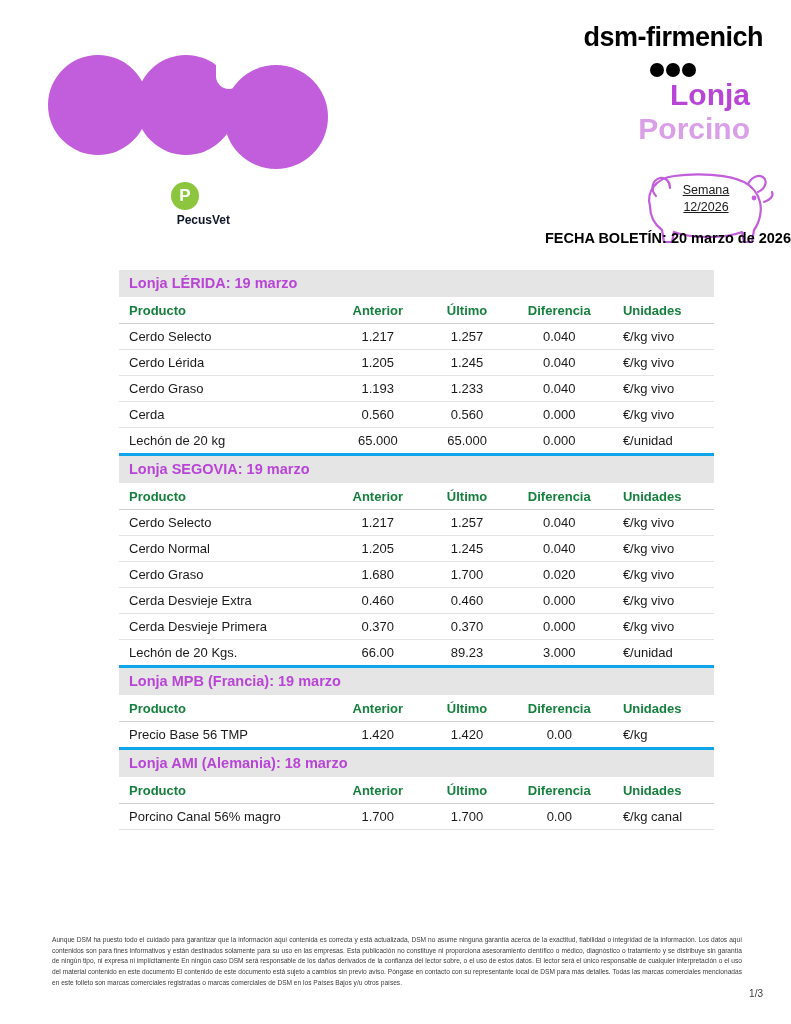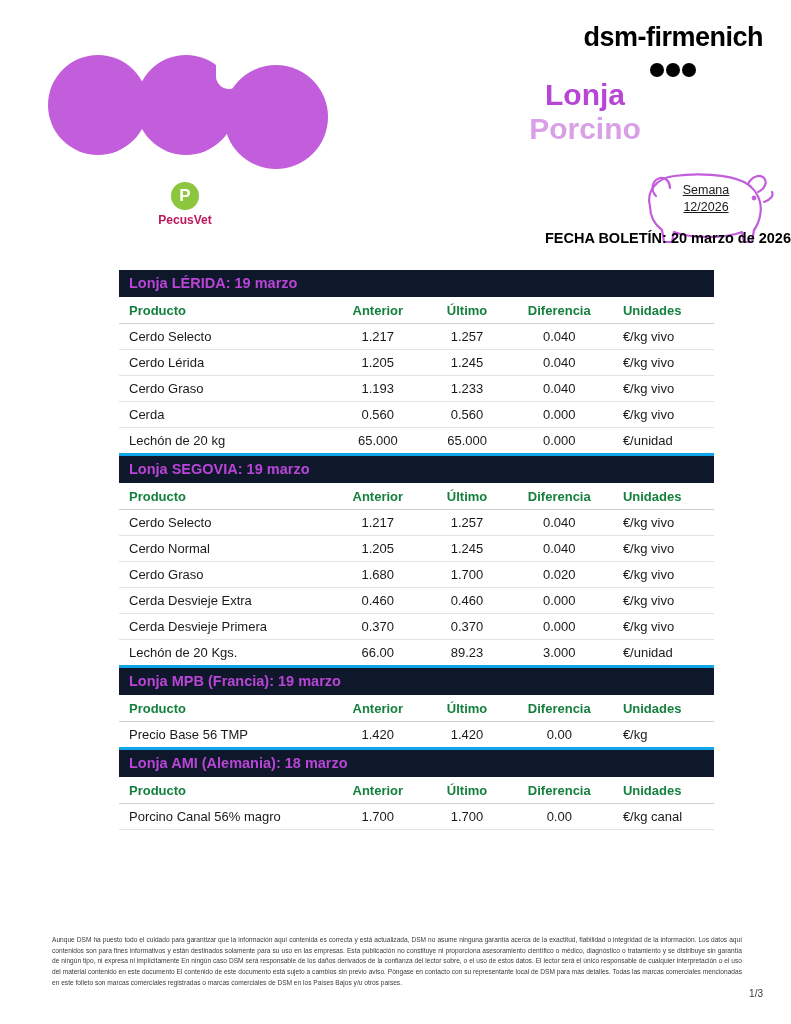--- a/index.html
+++ b/index.html
@@ -79,21 +79,21 @@
     width: 26px; height: 34px;
     background: #ffffff;
     border-radius: 0 0 18px 18px;
   }
 
   .title-block {
     position: absolute;
     top: 78px;
     left: 420px;
     width: 330px;
-    text-align: center;
+    text-align: right;
   }
   .title-main {
     font-size: 30px;
     font-weight: bold;
     color: #b845d6;
     line-height: 1.12;
   }
   .title-sub {
     font-size: 30px;
     font-weight: bold;
@@ -117,21 +117,22 @@
     color: #ffffff;
     font-size: 17px;
     font-weight: bold;
     line-height: 28px;
     text-align: center;
   }
   .pecusvet .pv-label {
     margin-top: 3px;
     font-size: 12px;
     font-weight: bold;
-    color: #be185d;
+    color: #0f172a;
+    text-align: right;
   }
 
   
   .pig-wrap {
     position: absolute;
     top: 168px;
     left: 636px;
     width: 140px;
     height: 82px;
   }
@@ -161,21 +162,21 @@
   }
 
   
   .tables {
     position: absolute;
     top: 270px;
     left: 119px;
     width: 595px;
   }
   .section-band {
-    background: #0f172a;
+    background: #e5e5e5;
     color: #b845d6;
     font-size: 14.5px;
     font-weight: bold;
     padding: 5px 10px 6px 10px;
     box-sizing: border-box;
   }
   table.price {
     width: 100%;
     border-collapse: collapse;
     table-layout: fixed;

